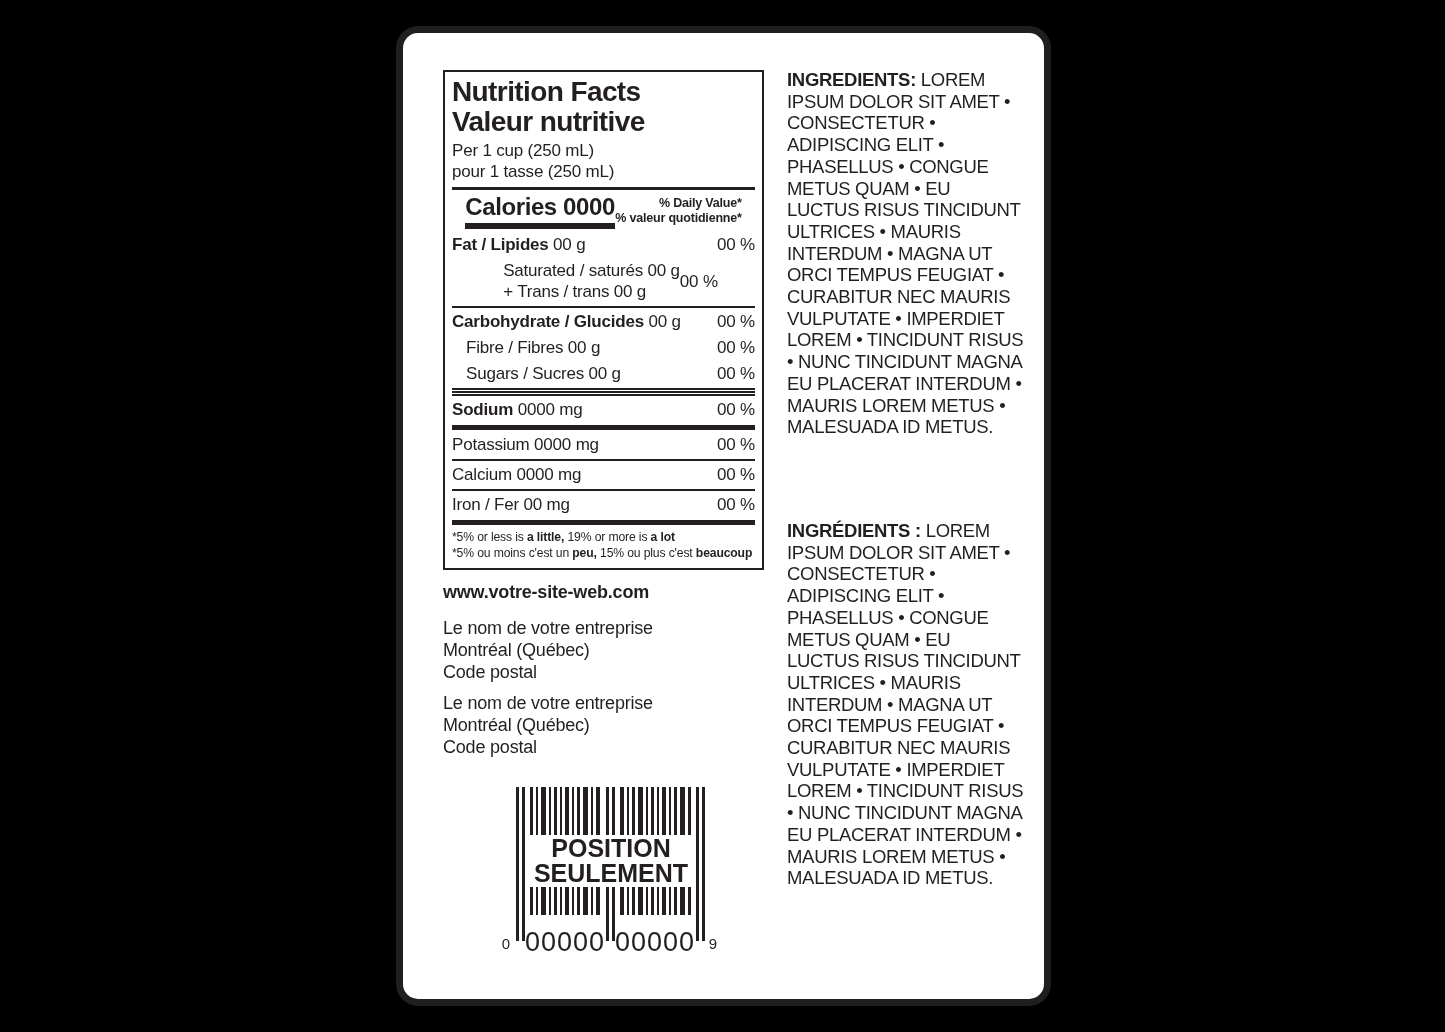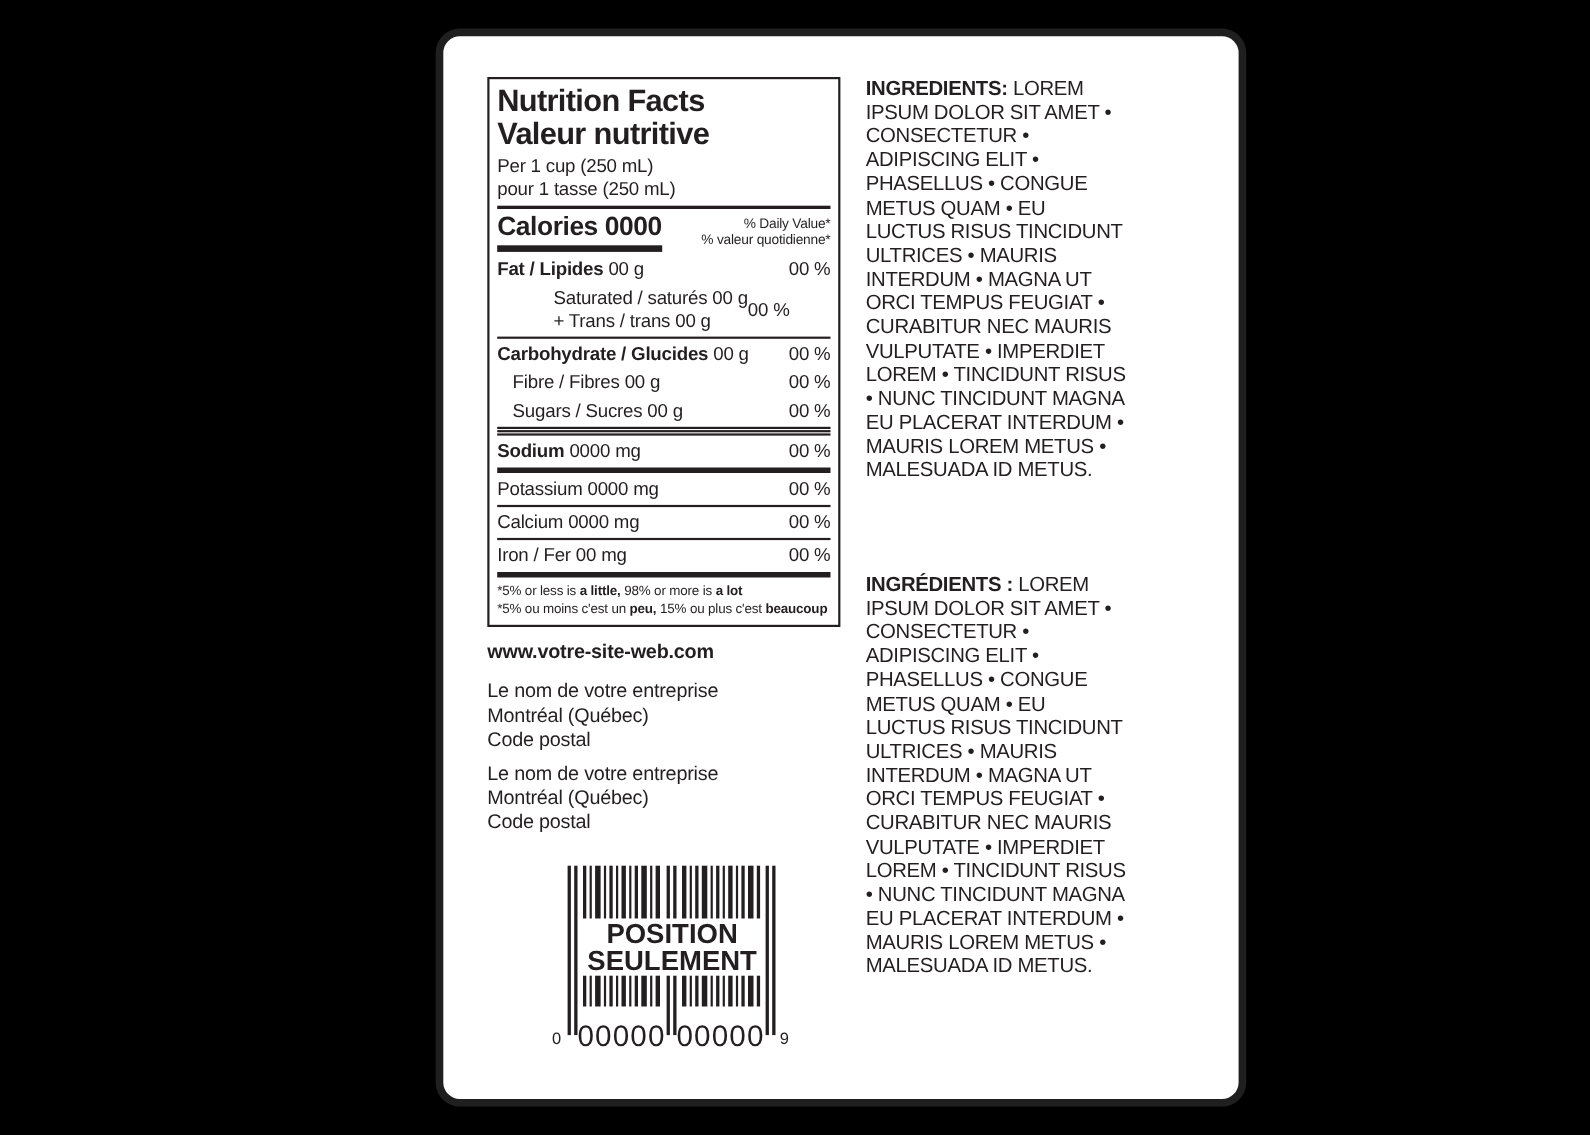--- a/index.html
+++ b/index.html
@@ -2,38 +2,38 @@
 <html><head>
 <meta charset="utf-8">
 <style>
   html,body{margin:0;padding:0;}
   body{
     width:1445px;height:1032px;background:#000;position:relative;overflow:hidden;
     font-family:"Liberation Sans", sans-serif;color:#231f20;
     -webkit-font-smoothing:antialiased;
   }
   .card{
-    position:absolute;left:403px;top:33px;width:723px;height:966px;
+    position:absolute;left:403px;top:33px;width:641px;height:966px;
     background:#fff;border-radius:15px;box-shadow:0 0 0 7px #1f1f1f;
   }
   
   .nft{
     position:absolute;left:40px;top:37px;width:321px;
     border:2px solid #231f20;padding:5px 7px 7px;box-sizing:border-box;background:#fff;
   }
   .nft-title{font-size:28px;font-weight:bold;line-height:30px;letter-spacing:-0.6px;}
   .nft-serving{font-size:17px;line-height:21px;letter-spacing:-0.2px;}
   .nft-serving.first{margin-top:3px;}
   .rule-med{height:2.5px;background:#231f20;margin-top:5px;}
   .rule-thin{height:2px;background:#231f20;margin:1px 0;}
   .bar-thick{height:5px;background:#231f20;margin:2px 0;}
-  .calories-row{display:flex;justify-content:space-between;align-items:flex-start;padding:4px 0 3px;}
+  .calories-row{display:flex;justify-content:center;align-items:flex-start;padding:4px 0 3px;}
   .calories-label{font-size:24px;font-weight:bold;letter-spacing:-0.4px;line-height:26px;}
   .calories-bar{height:6px;background:#231f20;width:150px;margin-top:3px;}
-  .dv{font-size:12.5px;font-weight:normal;line-height:15px;text-align:right;padding-top:2px;letter-spacing:-0.2px;}
+  .dv{font-size:12.5px;font-weight:bold;line-height:15px;text-align:right;padding-top:2px;letter-spacing:-0.2px;}
   .row{display:flex;justify-content:space-between;font-size:17px;line-height:21px;padding:2.5px 0;letter-spacing:-0.2px;}
   .row .nm b{font-weight:bold;}
   .row .sub{padding-left:14px;}
   .row .line{display:block;}
   .row-center{align-items:center;justify-content:center;}
   .pct{white-space:nowrap;}
   .fine{font-size:12.2px;line-height:16px;margin-top:4px;letter-spacing:-0.15px;}
   .fine b{font-weight:bold;}
   
   .website{position:absolute;left:40px;top:549px;font-size:18px;font-weight:bold;letter-spacing:-0.2px;}
@@ -135,21 +135,21 @@
 
     <div class="rule-thin"></div>
 
     <div class="row">
       <span class="nm">Iron / Fer 00 mg</span>
       <span class="pct">00 %</span>
     </div>
 
     <div class="bar-thick"></div>
 
-    <div class="fine"><span>*5% or less is </span><b>a little,</b><span> 98% or more is </span><b>a lot</b></div>
+    <div class="fine"><span>*5% or less is </span><b>a little,</b><span> 19% or more is </span><b>a lot</b></div>
     <div class="fine" style="margin-top:0;"><span>*5% ou moins c'est un </span><b>peu,</b><span> 15% ou plus c'est </span><b>beaucoup</b></div>
   </div>
 
   <div class="website">www.votre-site-web.com</div>
 
   <div class="addr addr1">
     <span class="line">Le nom de votre entreprise</span>
     <span class="line">Montréal (Québec)</span>
     <span class="line">Code postal</span>
   </div>

